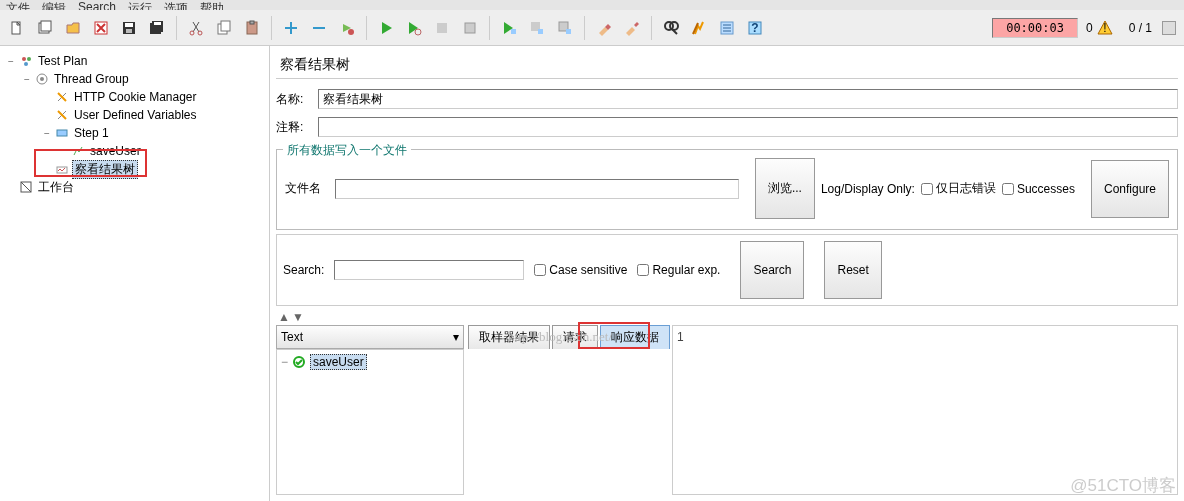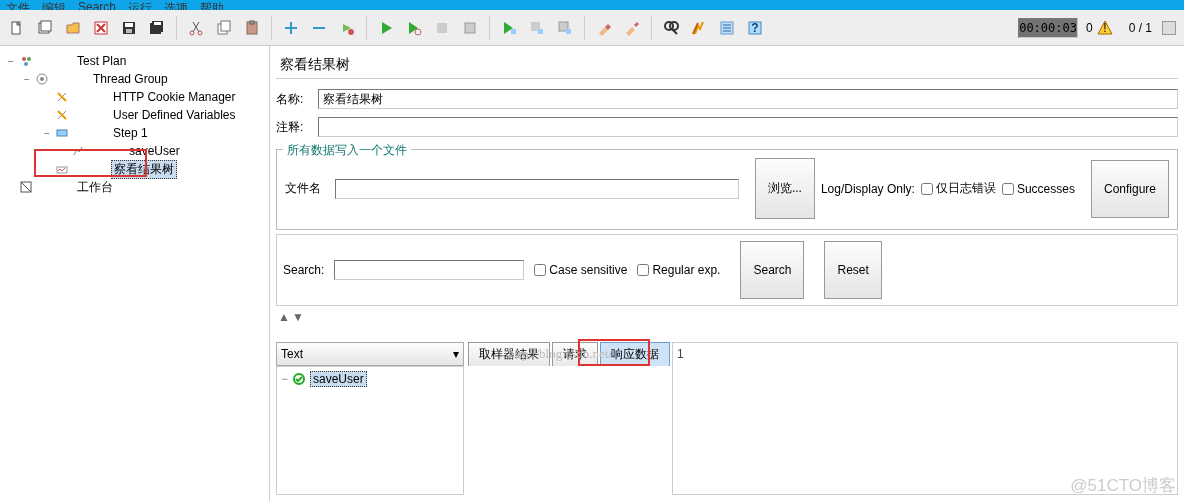--- a/index.html
+++ b/index.html
@@ -1,43 +1,43 @@
 <!DOCTYPE html>
 <html><head>
 <meta charset="utf-8">
 <style>
 * { box-sizing: border-box; margin: 0; padding: 0; font-family: Arial, "Microsoft YaHei", sans-serif; font-size: 12px; }
 body { background: #fff; width: 1184px; height: 501px; overflow: hidden; position: relative; }
-.menubar { height: 10px; background: #0ea5e9; padding: 0 6px; color: #333; display: flex; gap: 12px; align-items: flex-start; overflow: hidden; }
+.menubar { height: 10px; background: #e5e5e5; padding: 0 6px; color: #333; display: flex; gap: 12px; align-items: flex-start; overflow: hidden; }
 .toolbar { height: 36px; background: #eee; border-bottom: 1px solid #ccc; display: flex; align-items: center; padding: 0 4px; gap: 2px; }
 .tb-sep { width: 1px; height: 24px; background: #ccc; margin: 0 4px; }
 .tb-btn { width: 26px; height: 26px; border: 1px solid transparent; display: flex; align-items: center; justify-content: center; cursor: pointer; }
 .tb-spacer { flex: 1; }
-.tb-time { border: 1px inset #ccc; background: #737373; padding: 2px 0; font-family: monospace; }
+.tb-time { border: 1px inset #ccc; background: #fca5a5; padding: 2px 13px; font-family: monospace; }
 .tb-warn { display: flex; align-items: center; gap: 4px; padding: 0 6px; }
 .main { display: flex; height: calc(100% - 46px); }
 .tree-panel { width: 270px; border-right: 1px solid #ccc; background: #fff; padding: 6px 2px; overflow: auto; }
 .tree-node { display: flex; align-items: center; height: 18px; gap: 3px; cursor: pointer; white-space: nowrap; }
 .tree-node .exp { width: 10px; text-align: center; color: #666; font-size: 10px; }
 .tree-node .ico { width: 14px; height: 14px; display: flex; align-items: center; justify-content: center; }
-.tree-node .lbl { padding: 0 2px; margin-left: 39px; }
+.tree-node .lbl { padding: 0 2px; }
 .tree-node.selected .lbl { background: #c8dcf0; border: 1px dotted #333; }
 .red-box { position: absolute; border: 2px solid #d33; pointer-events: none; }
 .right-panel { flex: 1; padding: 6px; display: flex; flex-direction: column; gap: 4px; overflow: auto; }
 .panel-title { font-size: 14px; margin-bottom: 4px; border-bottom: 1px solid #ccc; padding: 4px; }
 .field-row { display: flex; align-items: center; gap: 6px; margin: 2px 0; }
 .field-row label { min-width: 36px; }
 .text-input { flex: 1; border: 1px inset #ccc; padding: 2px 4px; height: 20px; background: #fff; }
 .fieldset { border: 1px solid #bbb; padding: 6px 8px 8px 8px; position: relative; margin-top: 6px; }
 .fieldset .legend { position: absolute; top: -8px; left: 6px; background: #fff; padding: 0 4px; color: #0f766e; }
 .btn { border: 1px solid #999; background: linear-gradient(#fdfdfd,#e5e5e5); padding: 21px 12px; cursor: pointer; margin-left: 10px; }
 .chk { display: flex; align-items: center; gap: 3px; }
 .chk input { width: 12px; height: 12px; }
 .search-row { display: flex; align-items: center; gap: 10px; border: 1px solid #ccc; padding: 6px; }
-.split-bottom { display: flex; flex: 1; margin-top: 22px; gap: 4px; min-height: 0; }
+.split-bottom { display: flex; flex: 1; margin-top: 5px; gap: 4px; min-height: 0; }
 .result-left { width: 188px; display: flex; flex-direction: column; }
 .type-combo { border: 1px solid #aaa; height: 24px; display: flex; align-items: center; padding: 0 4px; justify-content: space-between; background: linear-gradient(#fdfdfd,#e5e5e5); }
 .result-tree { flex: 1; border: 1px solid #ccc; padding: 4px; }
 .result-node { display: flex; align-items: center; gap: 4px; }
 .result-node .lbl { background: #c8dcf0; border: 1px dotted #333; padding: 0 2px; }
 .result-right { flex: 1; display: flex; flex-direction: row; }
 .tabbar { display: flex; height: 24px; }
 .tab { border: 1px solid #999; border-bottom: none; padding: 3px 10px; background: linear-gradient(#fdfdfd,#e8e8e8); margin-right: 2px; cursor: pointer; }
 .tab.active { background: #cfe3f7; border-color: #6a9ed4; }
 .resp-body { flex: 1; border: 1px solid #ccc; padding: 4px; color: #444; }

